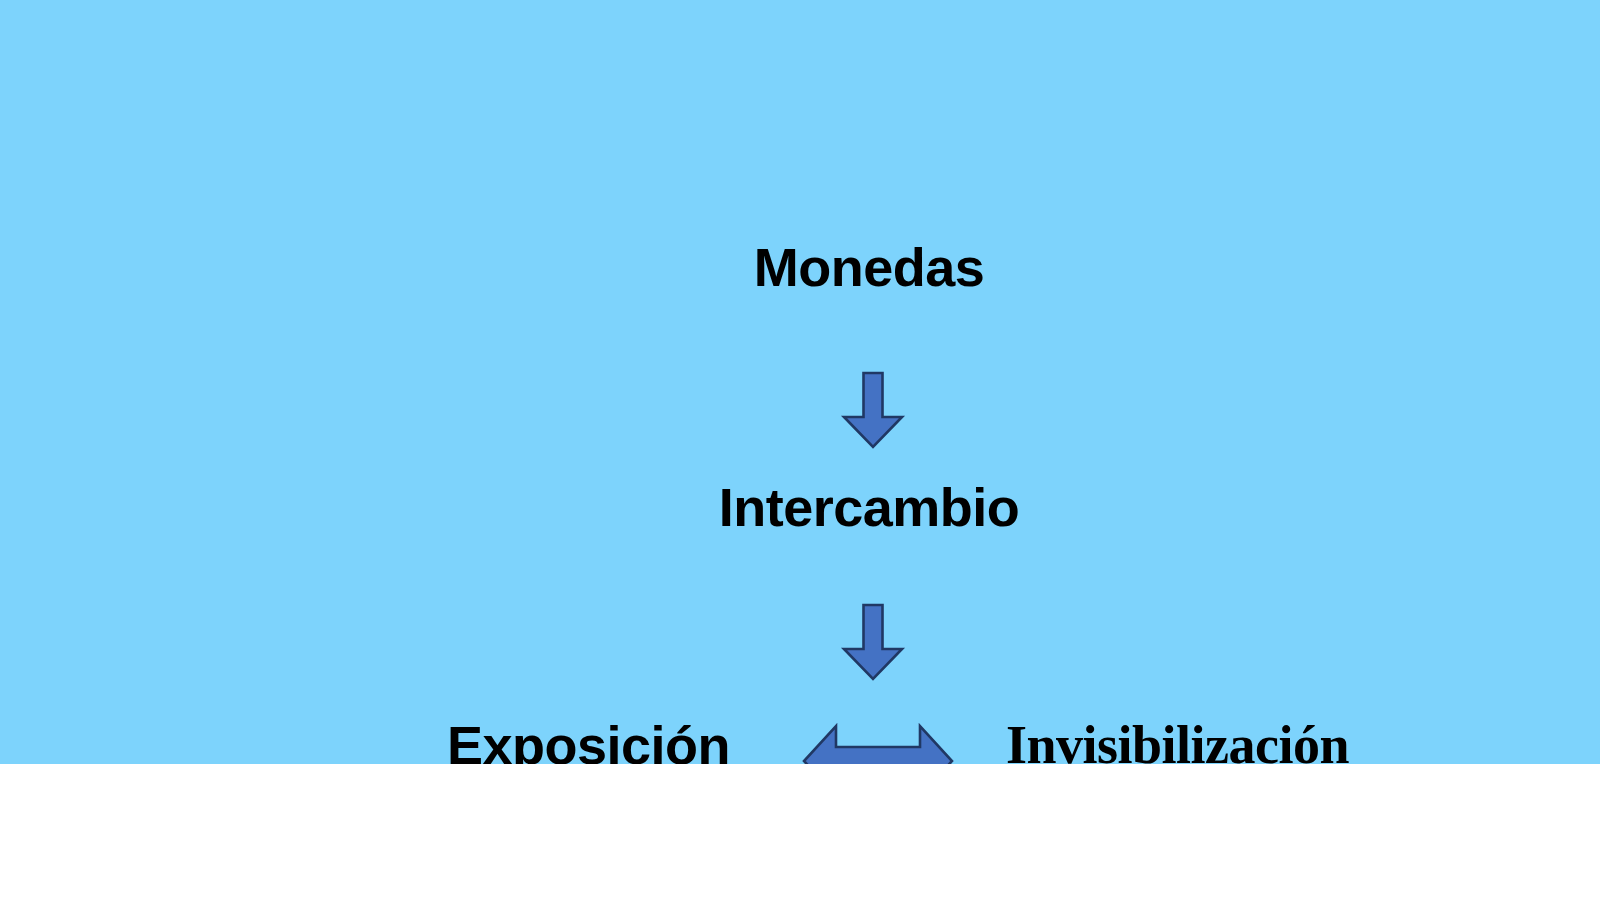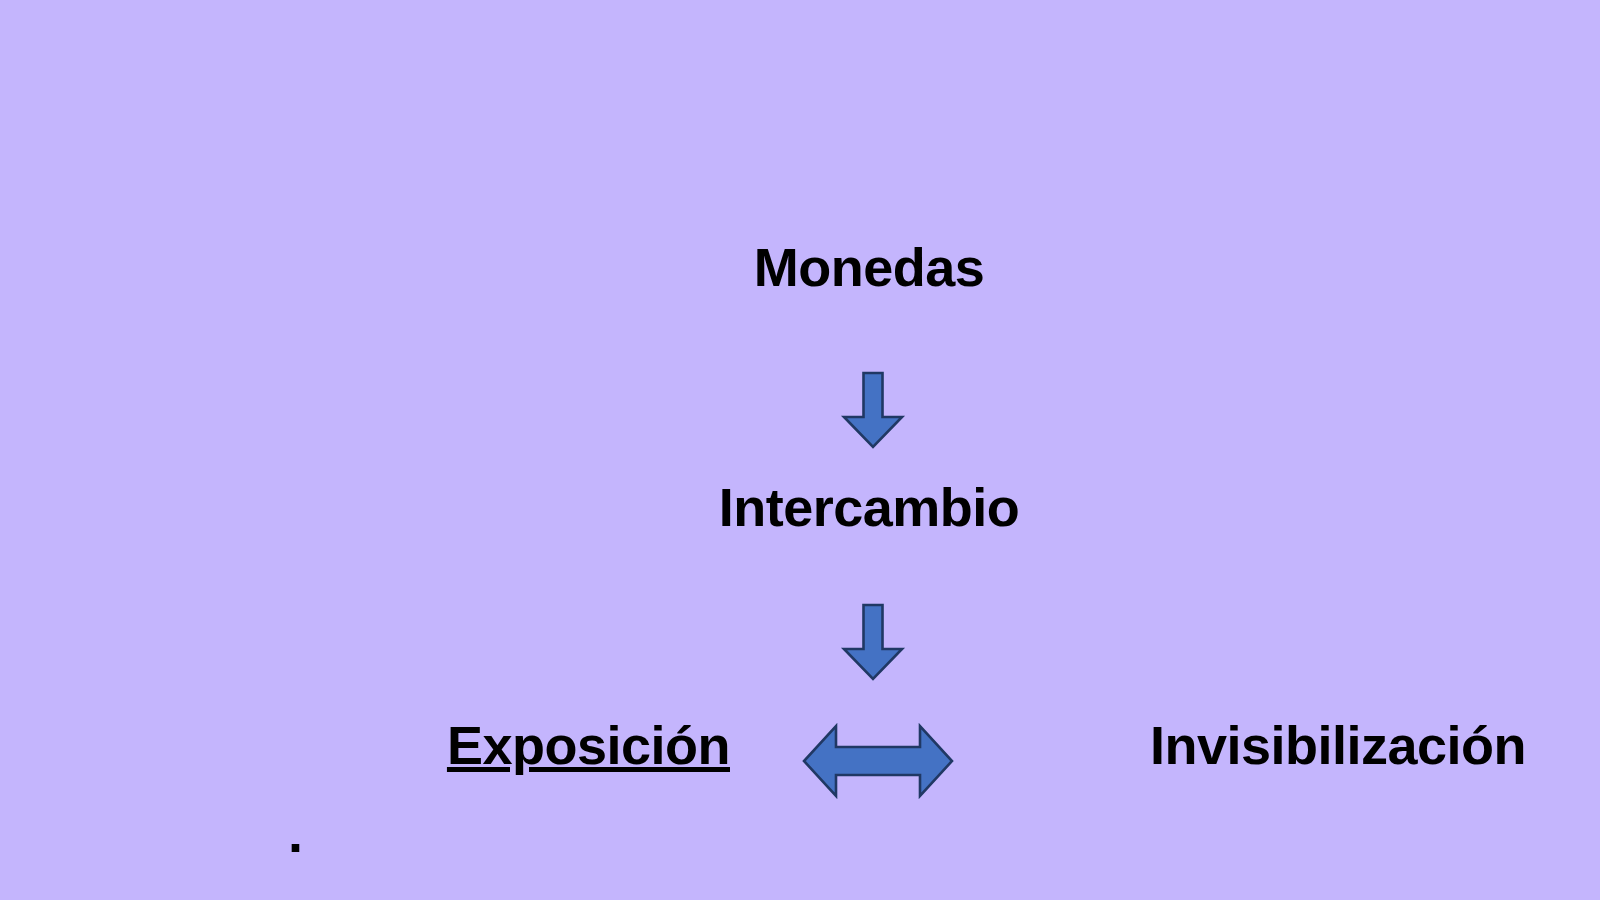--- a/index.html
+++ b/index.html
@@ -4,22 +4,22 @@
 <title>Diagrama</title>
 <style>
   html, body {
     margin: 0;
     padding: 0;
     background: #ffffff;
   }
   #slide {
     position: relative;
     width: 1600px;
-    height: 900px;
-    background: #c4b5fd;
+    height: 764px;
+    background: #7dd3fc;
     overflow: hidden;
     font-family: "Liberation Sans", "DejaVu Sans", sans-serif;
   }
   .node-label {
     position: absolute;
     font-weight: bold;
     color: #000000;
     white-space: nowrap;
     line-height: 1.1;
     letter-spacing: -0.5px;
@@ -50,22 +50,23 @@
     top: 716px;
     width: 460px;
     text-align: right;
     font-size: 54px;
     text-decoration: underline;
   }
   #label-invisibilizacion {
     left: 1006px;
     top: 716px;
     width: 520px;
-    text-align: right;
+    text-align: left;
     font-size: 54px;
+    font-family: Liberation Serif, serif;
   }
 
   
   .arrow-shape {
     position: absolute;
     display: block;
   }
   #arrow-down-1 {
     left: 840px;
     top: 370px;

